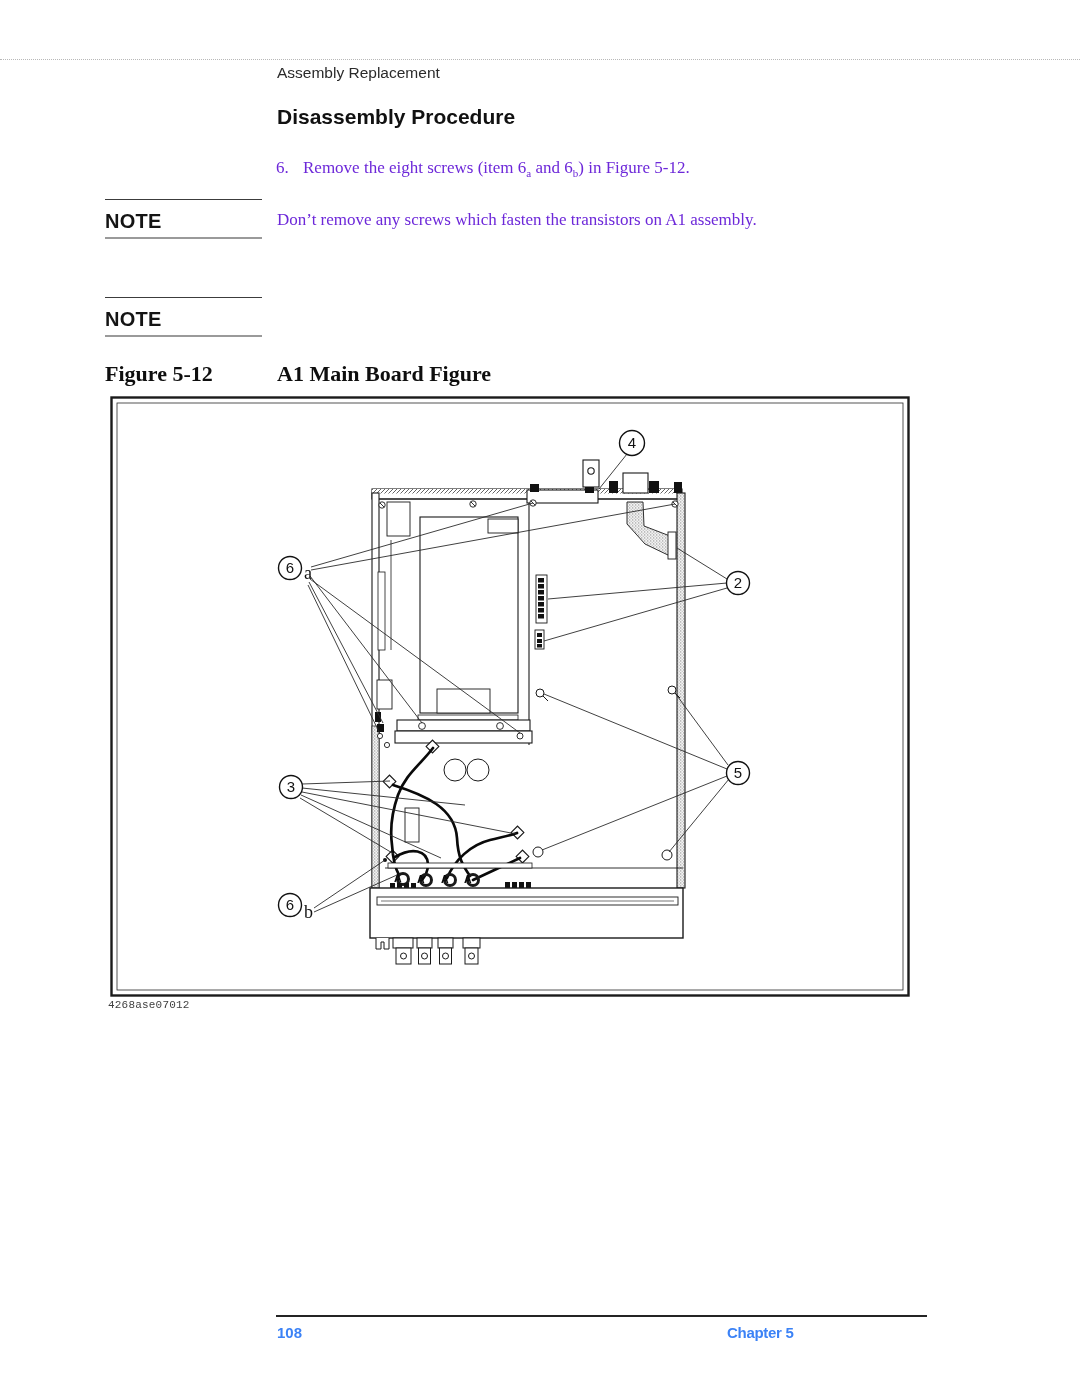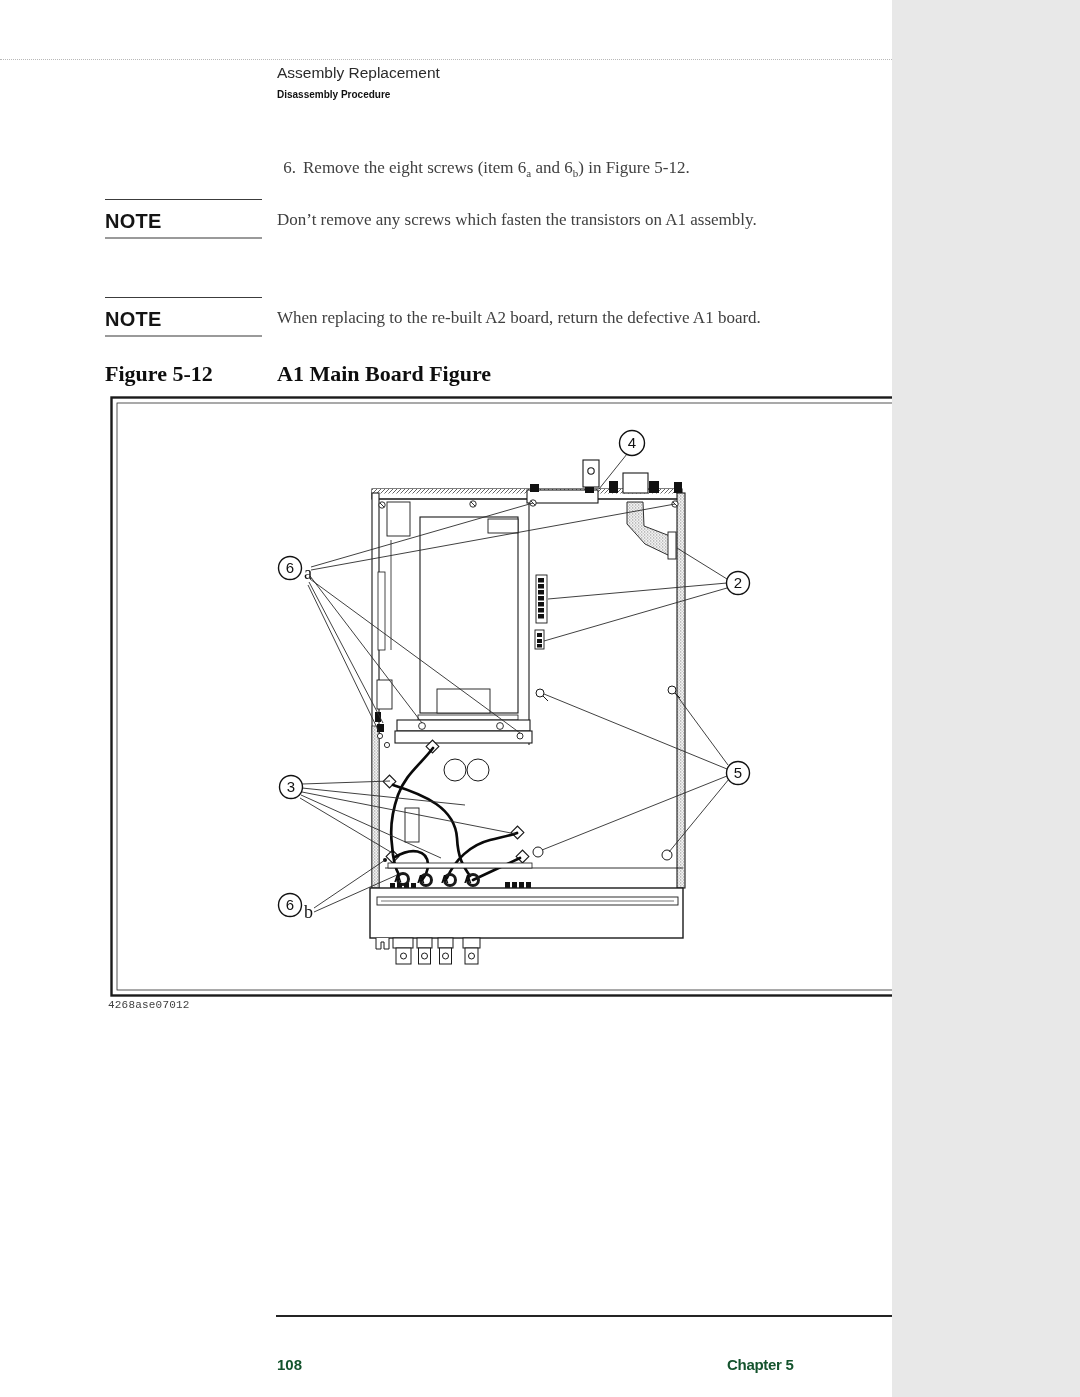--- a/index.html
+++ b/index.html
@@ -1,32 +1,32 @@
 <!DOCTYPE html>
 <html><head>
 <meta charset="utf-8">
 <style>
   html,body{margin:0;padding:0;background:#e8e8e8;}
-  .page{position:relative;width:892px;height:1397px;background:#ffffff;overflow:hidden;
+  .page{position:relative;width:1080px;height:1397px;background:#ffffff;overflow:hidden;
         font-family:"Liberation Sans",sans-serif;color:#1a1a1a;}
   .abs{position:absolute;}
-  .serif{font-family:"Liberation Serif",serif;font-size:17px;color:#404040;text-align:center;}
+  .serif{font-family:"Liberation Serif",serif;font-size:17px;color:#6d28d9;}
   .dotted-rule{border-top:1px dotted #b8b8b8;height:0;}
   .hdr-line1{font-size:15.5px;color:#2b2b2b;}
-  .hdr-line2{font-size:10px;font-weight:bold;color:#111;margin-top:7px;}
+  .hdr-line2{font-size:21px;font-weight:bold;color:#111;margin-top:23px;}
   .step{white-space:nowrap;}
   .step .num{display:inline-block;width:27px;}
   sub.it{font-size:11px;vertical-align:-4px;}
   .note-rule-top{border-top:1.5px solid #3c3c3c;height:0;}
   .note-rule-bot{border-top:2px solid #9a9a9a;height:0;}
   .note-label{font-size:20px;font-weight:bold;color:#141414;letter-spacing:.3px;}
   .fig-label{font-family:"Liberation Serif",serif;font-size:22px;font-weight:bold;color:#0e0e0e;}
   .fig-code{font-size:11px;color:#3f3f3f;letter-spacing:.2px;}
   .footer-rule{border-top:2.5px solid #242424;height:0;}
-  .footer-text{font-size:15px;font-weight:bold;color:#14532d;margin-top:32px;}
+  .footer-text{font-size:15px;font-weight:bold;color:#3b82f6;}
   svg text{font-family:"Liberation Sans",sans-serif;}
   svg .callout-num{font-size:15px;fill:#111;}
   svg .callout-letter{font-family:"Liberation Serif",serif;font-size:18px;fill:#111;}
   svg .a-label{font-size:10.5px;font-weight:bold;fill:#0a0a0a;}
 </style>
 </head>
 <body>
 
 <div class="page">
 
@@ -43,21 +43,20 @@
 
   <div class="abs note-rule-top" style="left:105px;top:199px;width:157px;"></div>
   <div class="abs note-label" style="left:105px;top:210px;">NOTE</div>
   <div class="abs note-rule-bot" style="left:105px;top:237px;width:157px;"></div>
   <div class="abs serif" style="left:277px;top:210px;">Don’t remove any screws which fasten the transistors on A1 assembly.</div>
 
 
   <div class="abs note-rule-top" style="left:105px;top:297px;width:157px;"></div>
   <div class="abs note-label" style="left:105px;top:308px;">NOTE</div>
   <div class="abs note-rule-bot" style="left:105px;top:335px;width:157px;"></div>
-  <div class="abs serif" style="left:277px;top:308px;">When replacing to the re-built A2 board, return the defective A1 board.</div>
 
   <div class="abs fig-label" style="left:105px;top:361px;">Figure 5-12</div>
   <div class="abs fig-label" style="left:277px;top:361px;">A1 Main Board Figure</div>
 
   <svg class="abs" style="left:110px;top:396px;" width="800" height="601" viewBox="0 0 800 601">
     <defs>
       <pattern id="stip" width="3" height="3" patternUnits="userSpaceOnUse">
         <rect width="3" height="3" fill="#f2f2f2"></rect>
         <circle cx="0.8" cy="0.9" r="0.55" fill="#777"></circle>
         <circle cx="2.2" cy="2.3" r="0.5" fill="#a0a0a0"></circle>

